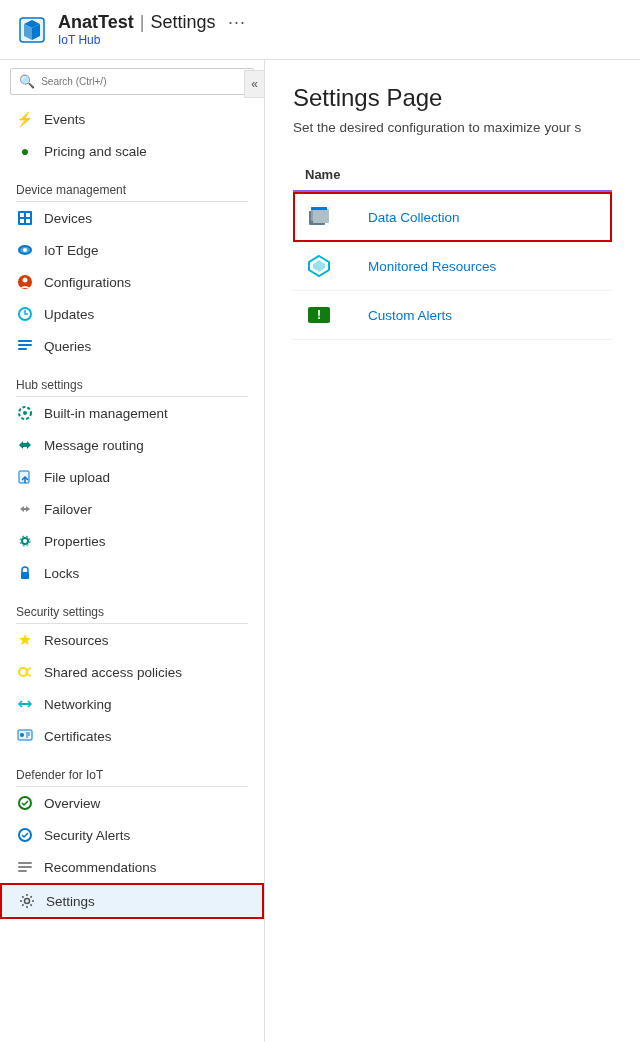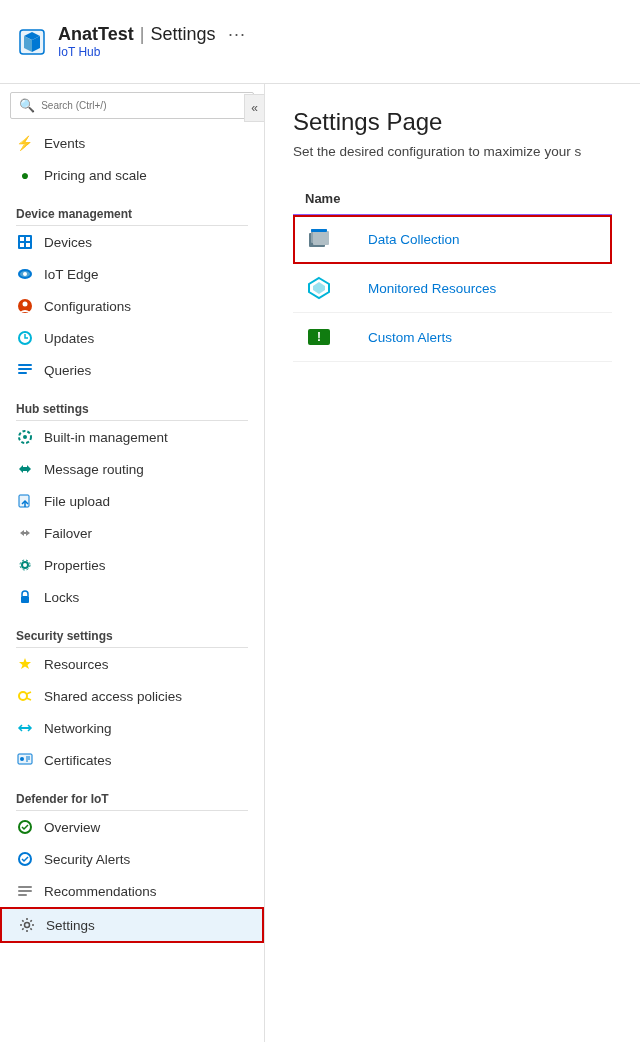--- a/index.html
+++ b/index.html
@@ -11,21 +11,21 @@
       width: 640px;
       min-height: 1042px;
       display: flex;
       flex-direction: column;
     }
 
     
     .header {
       display: flex;
       align-items: center;
-      padding: 24px 16px;
+      padding: 12px 16px;
       border-bottom: 1px solid #e0e0e0;
       background: #fff;
     }
     .header-icon {
       width: 32px;
       height: 32px;
       margin-right: 10px;
       color: #666;
     }
     .header-title {
@@ -116,21 +116,21 @@
       align-items: center;
       justify-content: center;
       cursor: pointer;
       font-size: 12px;
       color: #555;
       z-index: 2;
     }
 
     .sidebar-section-label {
       font-size: 12px;
-      font-weight: 700;
+      font-weight: 400;
       color: #444;
       padding: 12px 16px 4px 16px;
       margin-top: 4px;
     }
     .sidebar-divider {
       border: none;
       border-top: 1px solid #e0e0e0;
       margin: 0 16px;
     }
 
@@ -184,21 +184,21 @@
       border-collapse: collapse;
       margin-top: 8px;
     }
 
     .settings-table th {
       text-align: left;
       font-size: 13px;
       font-weight: 600;
       color: #333;
       padding: 8px 12px;
-      border-bottom: 1px solid #8b5cf6;
+      border-bottom: 3px solid #8b5cf6;
     }
 
     .settings-table td {
       padding: 10px 12px;
       border-bottom: 1px solid #f0f0f0;
       font-size: 13.5px;
       vertical-align: middle;
     }
 
     .table-row-selected {

